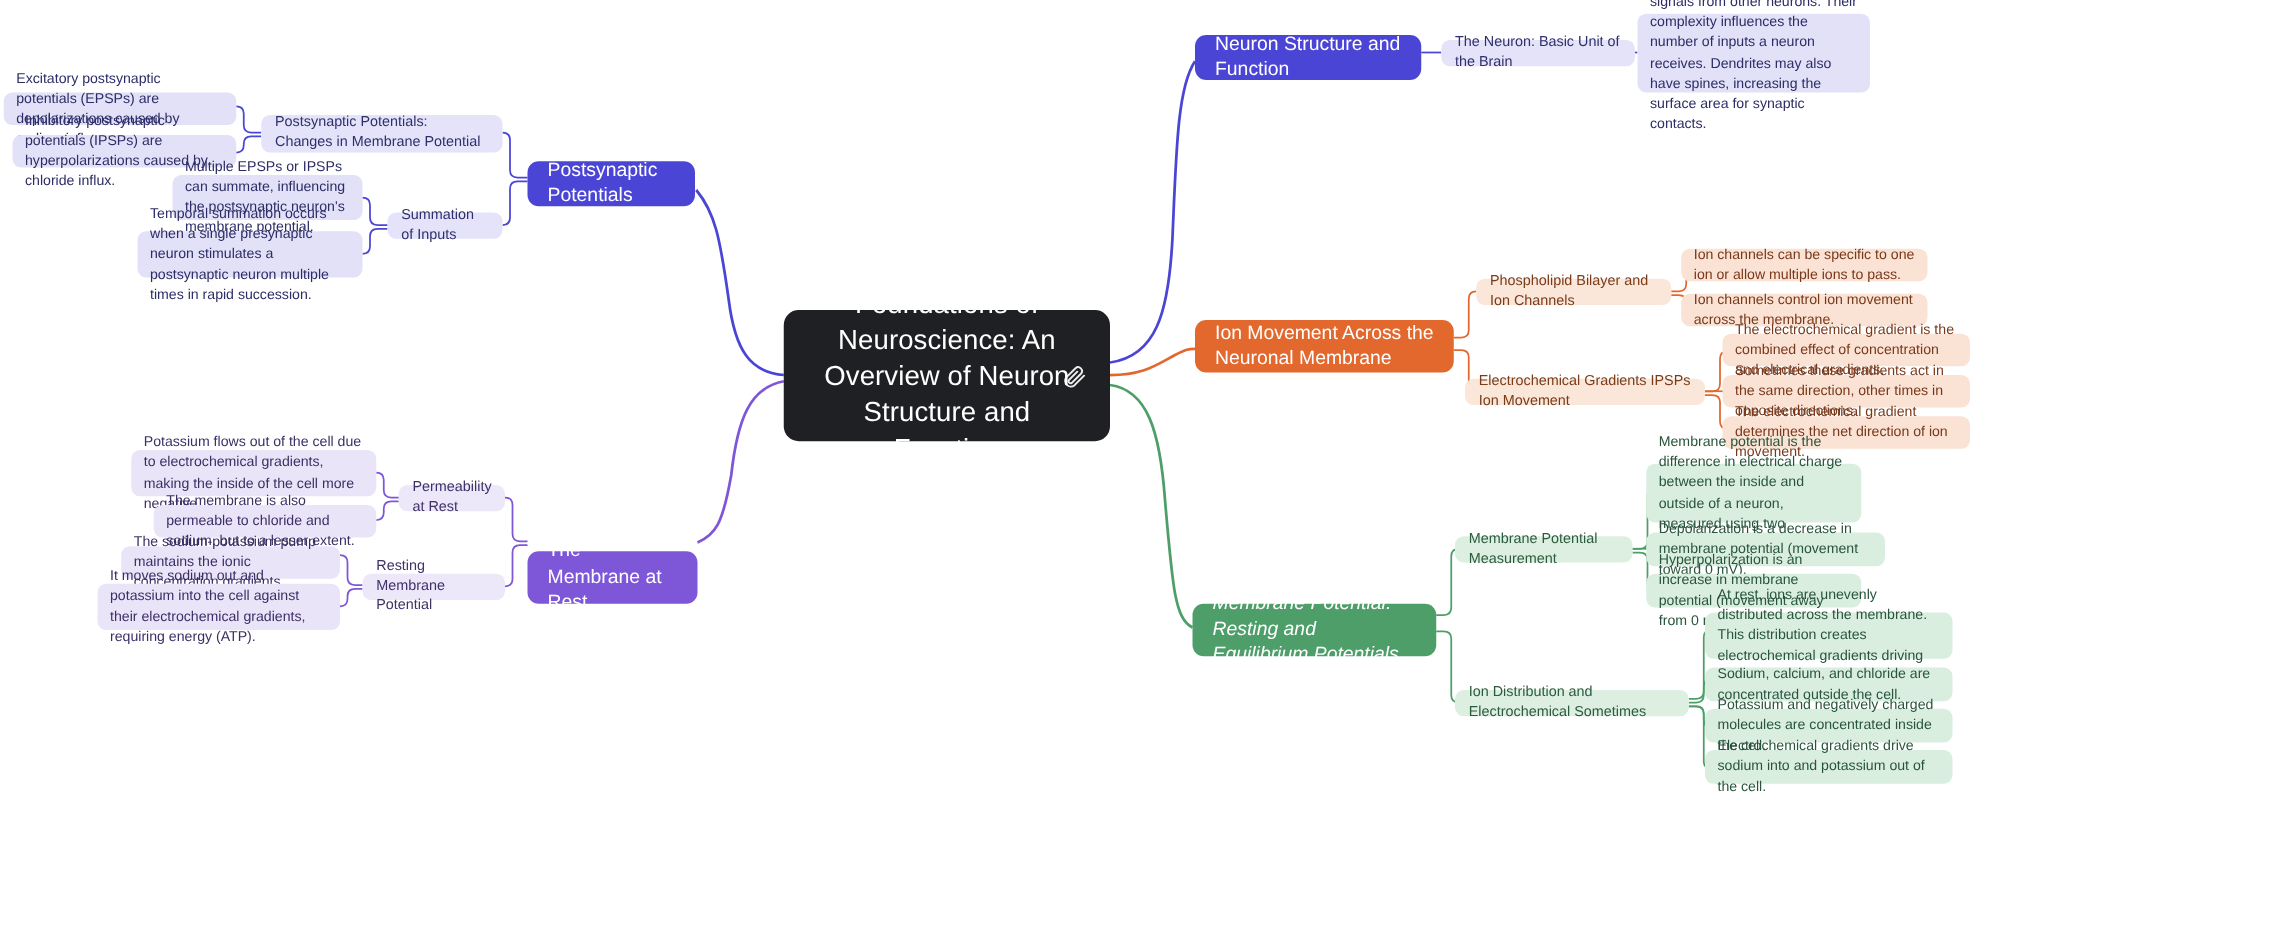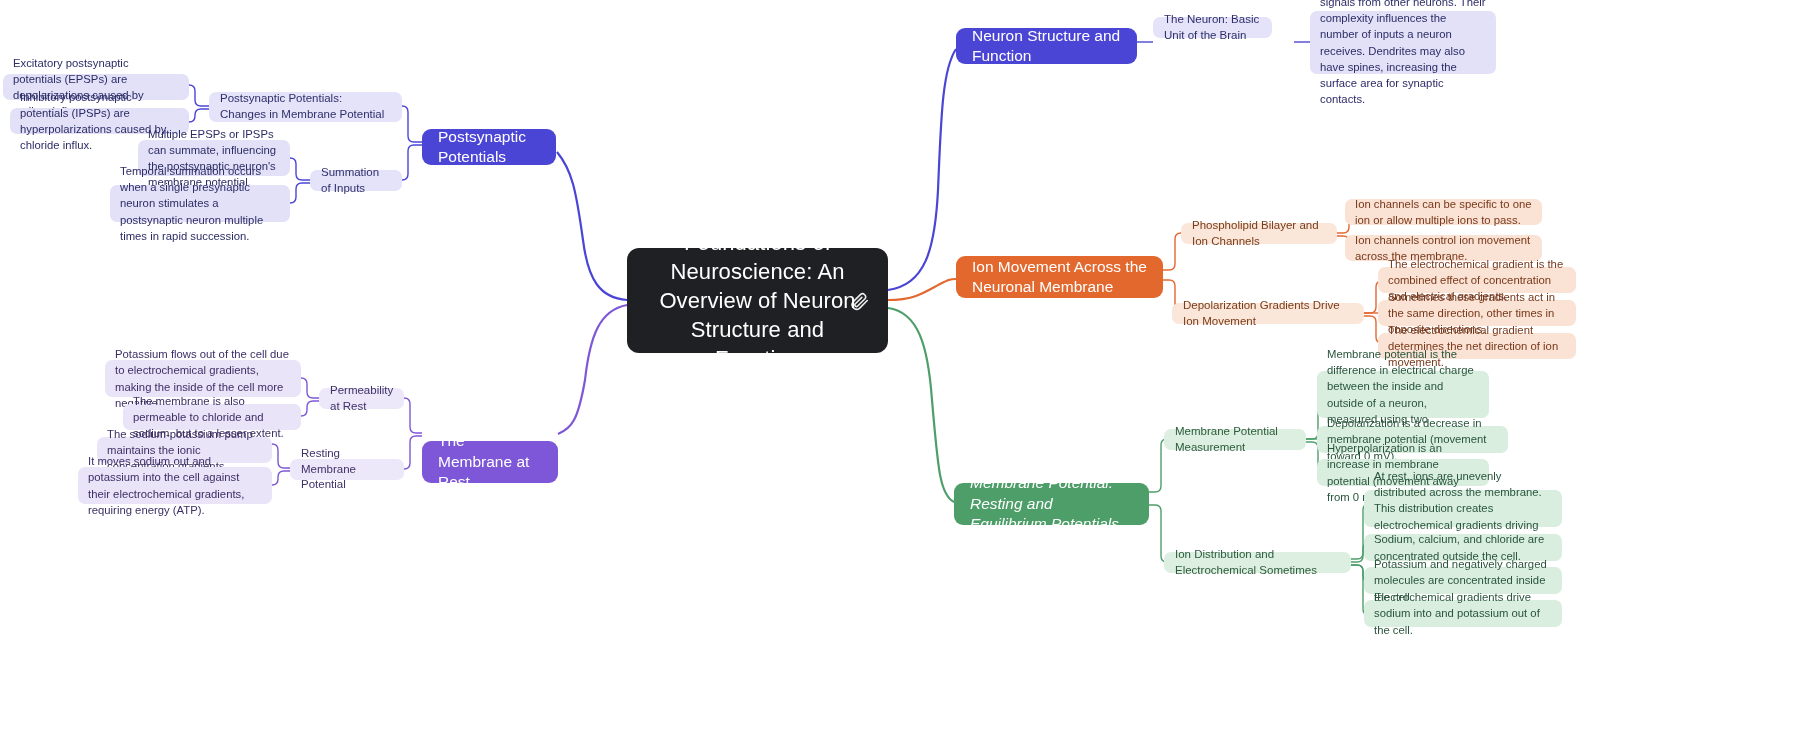--- a/index.html
+++ b/index.html
@@ -156,21 +156,21 @@
     <span class="clip-icon">
       <svg viewBox="0 0 24 24" width="22" height="22" fill="none" stroke="currentColor" stroke-width="1.7" stroke-linecap="round" stroke-linejoin="round">
         <path d="M21 11.5 12.5 20a5 5 0 0 1-7-7l8-8a3.4 3.4 0 0 1 4.8 4.8l-8 8a1.8 1.8 0 0 1-2.5-2.5l7.3-7.3"></path>
       </svg>
     </span>
   </div>
 
   <div class="node branch b-blue" style="left:956px; top:28px; width:181px; height:29px;">
     <span>Neuron Structure and Function</span>
   </div>
-  <div class="node topic t-blue" style="left:1153px; top:17px; width:119px; height:21px;">
+  <div class="node topic t-blue" style="left:1153px; top:32px; width:155px; height:21px;">
     <span>The Neuron: Basic Unit of the Brain</span>
   </div>
   <div class="node leaf l-blue" style="left:1310px; top:11px; width:186px; height:63px;">
     <span>Dendrites receive incoming signals from other neurons.  Their complexity influences the number of inputs a neuron receives. Dendrites may also have spines, increasing the surface area for synaptic contacts.</span>
   </div>
 
   <div class="node branch b-indigo" style="left:422px; top:129px; width:134px; height:29px;">
     <span>Postsynaptic Potentials</span>
   </div>
 
@@ -226,21 +226,21 @@
     <span>Phospholipid Bilayer and Ion Channels</span>
   </div>
   <div class="node leaf l-orange" style="left:1345px; top:199px; width:197px; height:26px;">
     <span>Ion channels can be specific to one ion or allow multiple ions to pass.</span>
   </div>
   <div class="node leaf l-orange" style="left:1345px; top:235px; width:197px; height:26px;">
     <span>Ion channels control ion movement across the membrane.</span>
   </div>
 
   <div class="node topic t-orange" style="left:1172px; top:303px; width:192px; height:21px;">
-    <span>Depolarization Gradients Drive Ion Movement</span>
+    <span>Electrochemical Gradients IPSPs Ion Movement</span>
   </div>
   <div class="node leaf l-orange" style="left:1378px; top:267px; width:198px; height:26px;">
     <span>The electrochemical gradient is the combined effect of concentration and electrical gradients.</span>
   </div>
   <div class="node leaf l-orange" style="left:1378px; top:300px; width:198px; height:26px;">
     <span>Sometimes these gradients act in the same direction, other times in opposite directions.</span>
   </div>
   <div class="node leaf l-orange" style="left:1378px; top:333px; width:198px; height:26px;">
     <span>The electrochemical gradient determines the net direction of ion movement.</span>
   </div>

